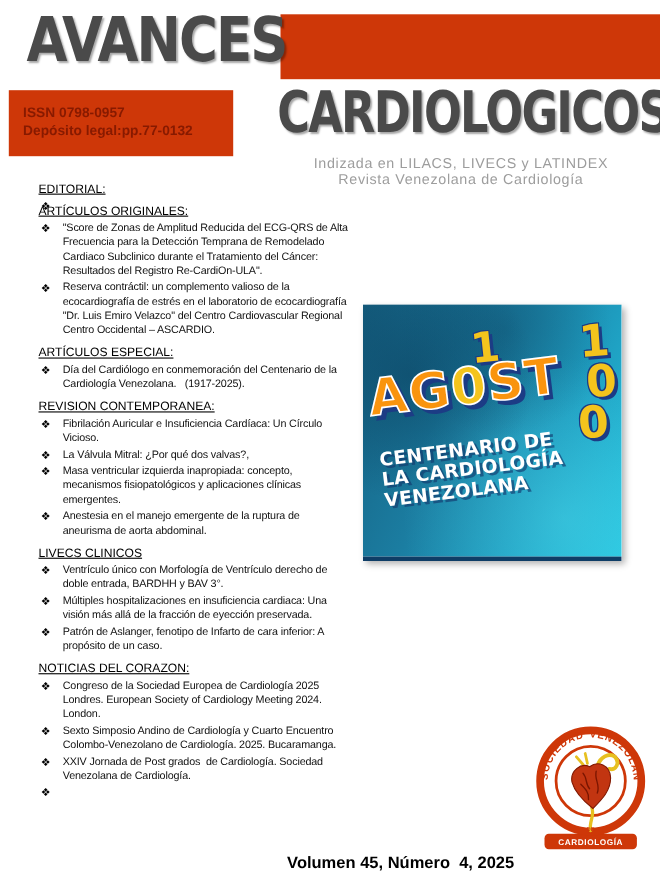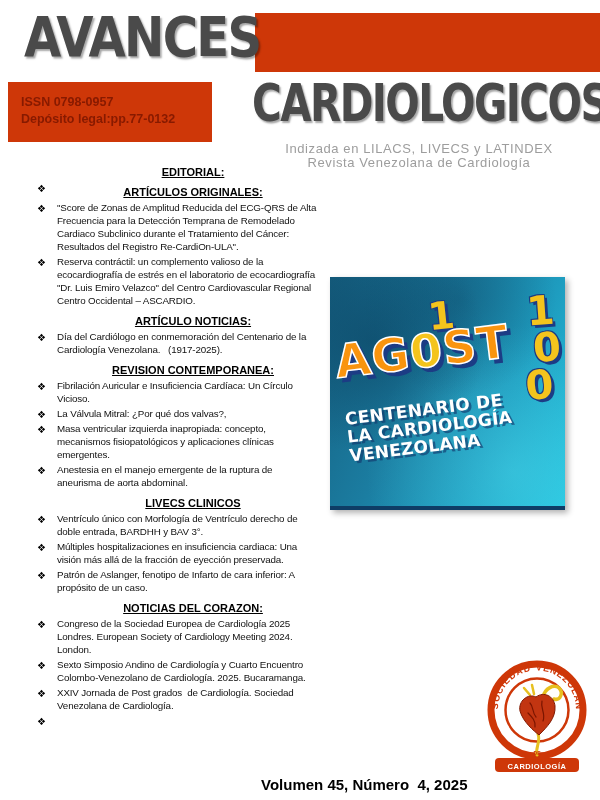--- a/index.html
+++ b/index.html
@@ -46,22 +46,22 @@
     white-space:nowrap;
   }
   .subtitle{
     position:absolute;left:250px;top:142px;width:338px;text-align:center;
     color:var(--subtitle-gray,#9d9d9d);font-size:13px;line-height:13.5px;letter-spacing:0.6px;
     white-space:nowrap;
   }
   
   .toc{position:absolute;left:35px;top:166px;width:316px;}
   .toc-heading{
-    font-size:11px;font-weight:bold;text-decoration:underline;
-    margin:8px 0 3px 0;letter-spacing:0;color:#000;text-align:center;
+    font-size:11px;font-weight:normal;text-decoration:underline;
+    margin:8px 0 3px 0;letter-spacing:0;color:#000;
   }
   .toc-heading:first-child{margin-top:0;}
   .toc-item{
     position:relative;padding-left:22px;margin-bottom:2px;
     font-size:9.8px;line-height:13px;letter-spacing:-0.15px;
     white-space:pre-wrap;color:#111;
   }
   .toc-item .bullet{
     position:absolute;left:2px;top:0.5px;font-size:10px;color:#000;letter-spacing:0;
   }
@@ -144,21 +144,21 @@
       <div class="toc-item"><span class="bullet">❖</span></div>
       <div class="toc-heading">ARTÍCULOS ORIGINALES:</div>
       <div class="toc-item justify"><span class="bullet">❖</span><span>"Score de Zonas de Amplitud Reducida del ECG-QRS de Alta
 Frecuencia para la Detección Temprana de Remodelado
 Cardiaco Subclinico durante el Tratamiento del Cáncer:
 Resultados del Registro Re-CardiOn-ULA".</span></div>
       <div class="toc-item justify"><span class="bullet">❖</span><span>Reserva contráctil: un complemento valioso de la
 ecocardiografía de estrés en el laboratorio de ecocardiografía
 "Dr. Luis Emiro Velazco" del Centro Cardiovascular Regional
 Centro Occidental – ASCARDIO.</span></div>
-      <div class="toc-heading">ARTÍCULO NOTICIAS:</div>
+      <div class="toc-heading">ARTÍCULOS ESPECIAL:</div>
       <div class="toc-item"><span class="bullet">❖</span><span>Día del Cardiólogo en conmemoración del Centenario de la
 Cardiología Venezolana.   (1917-2025).</span></div>
       <div class="toc-heading">REVISION CONTEMPORANEA:</div>
       <div class="toc-item"><span class="bullet">❖</span><span>Fibrilación Auricular e Insuficiencia Cardíaca: Un Círculo
 Vicioso.</span></div>
       <div class="toc-item"><span class="bullet">❖</span><span>La Válvula Mitral: ¿Por qué dos valvas?,</span></div>
       <div class="toc-item"><span class="bullet">❖</span><span>Masa ventricular izquierda inapropiada: concepto,
 mecanismos fisiopatológicos y aplicaciones clínicas
 emergentes.</span></div>
       <div class="toc-item"><span class="bullet">❖</span><span>Anestesia en el manejo emergente de la ruptura de

